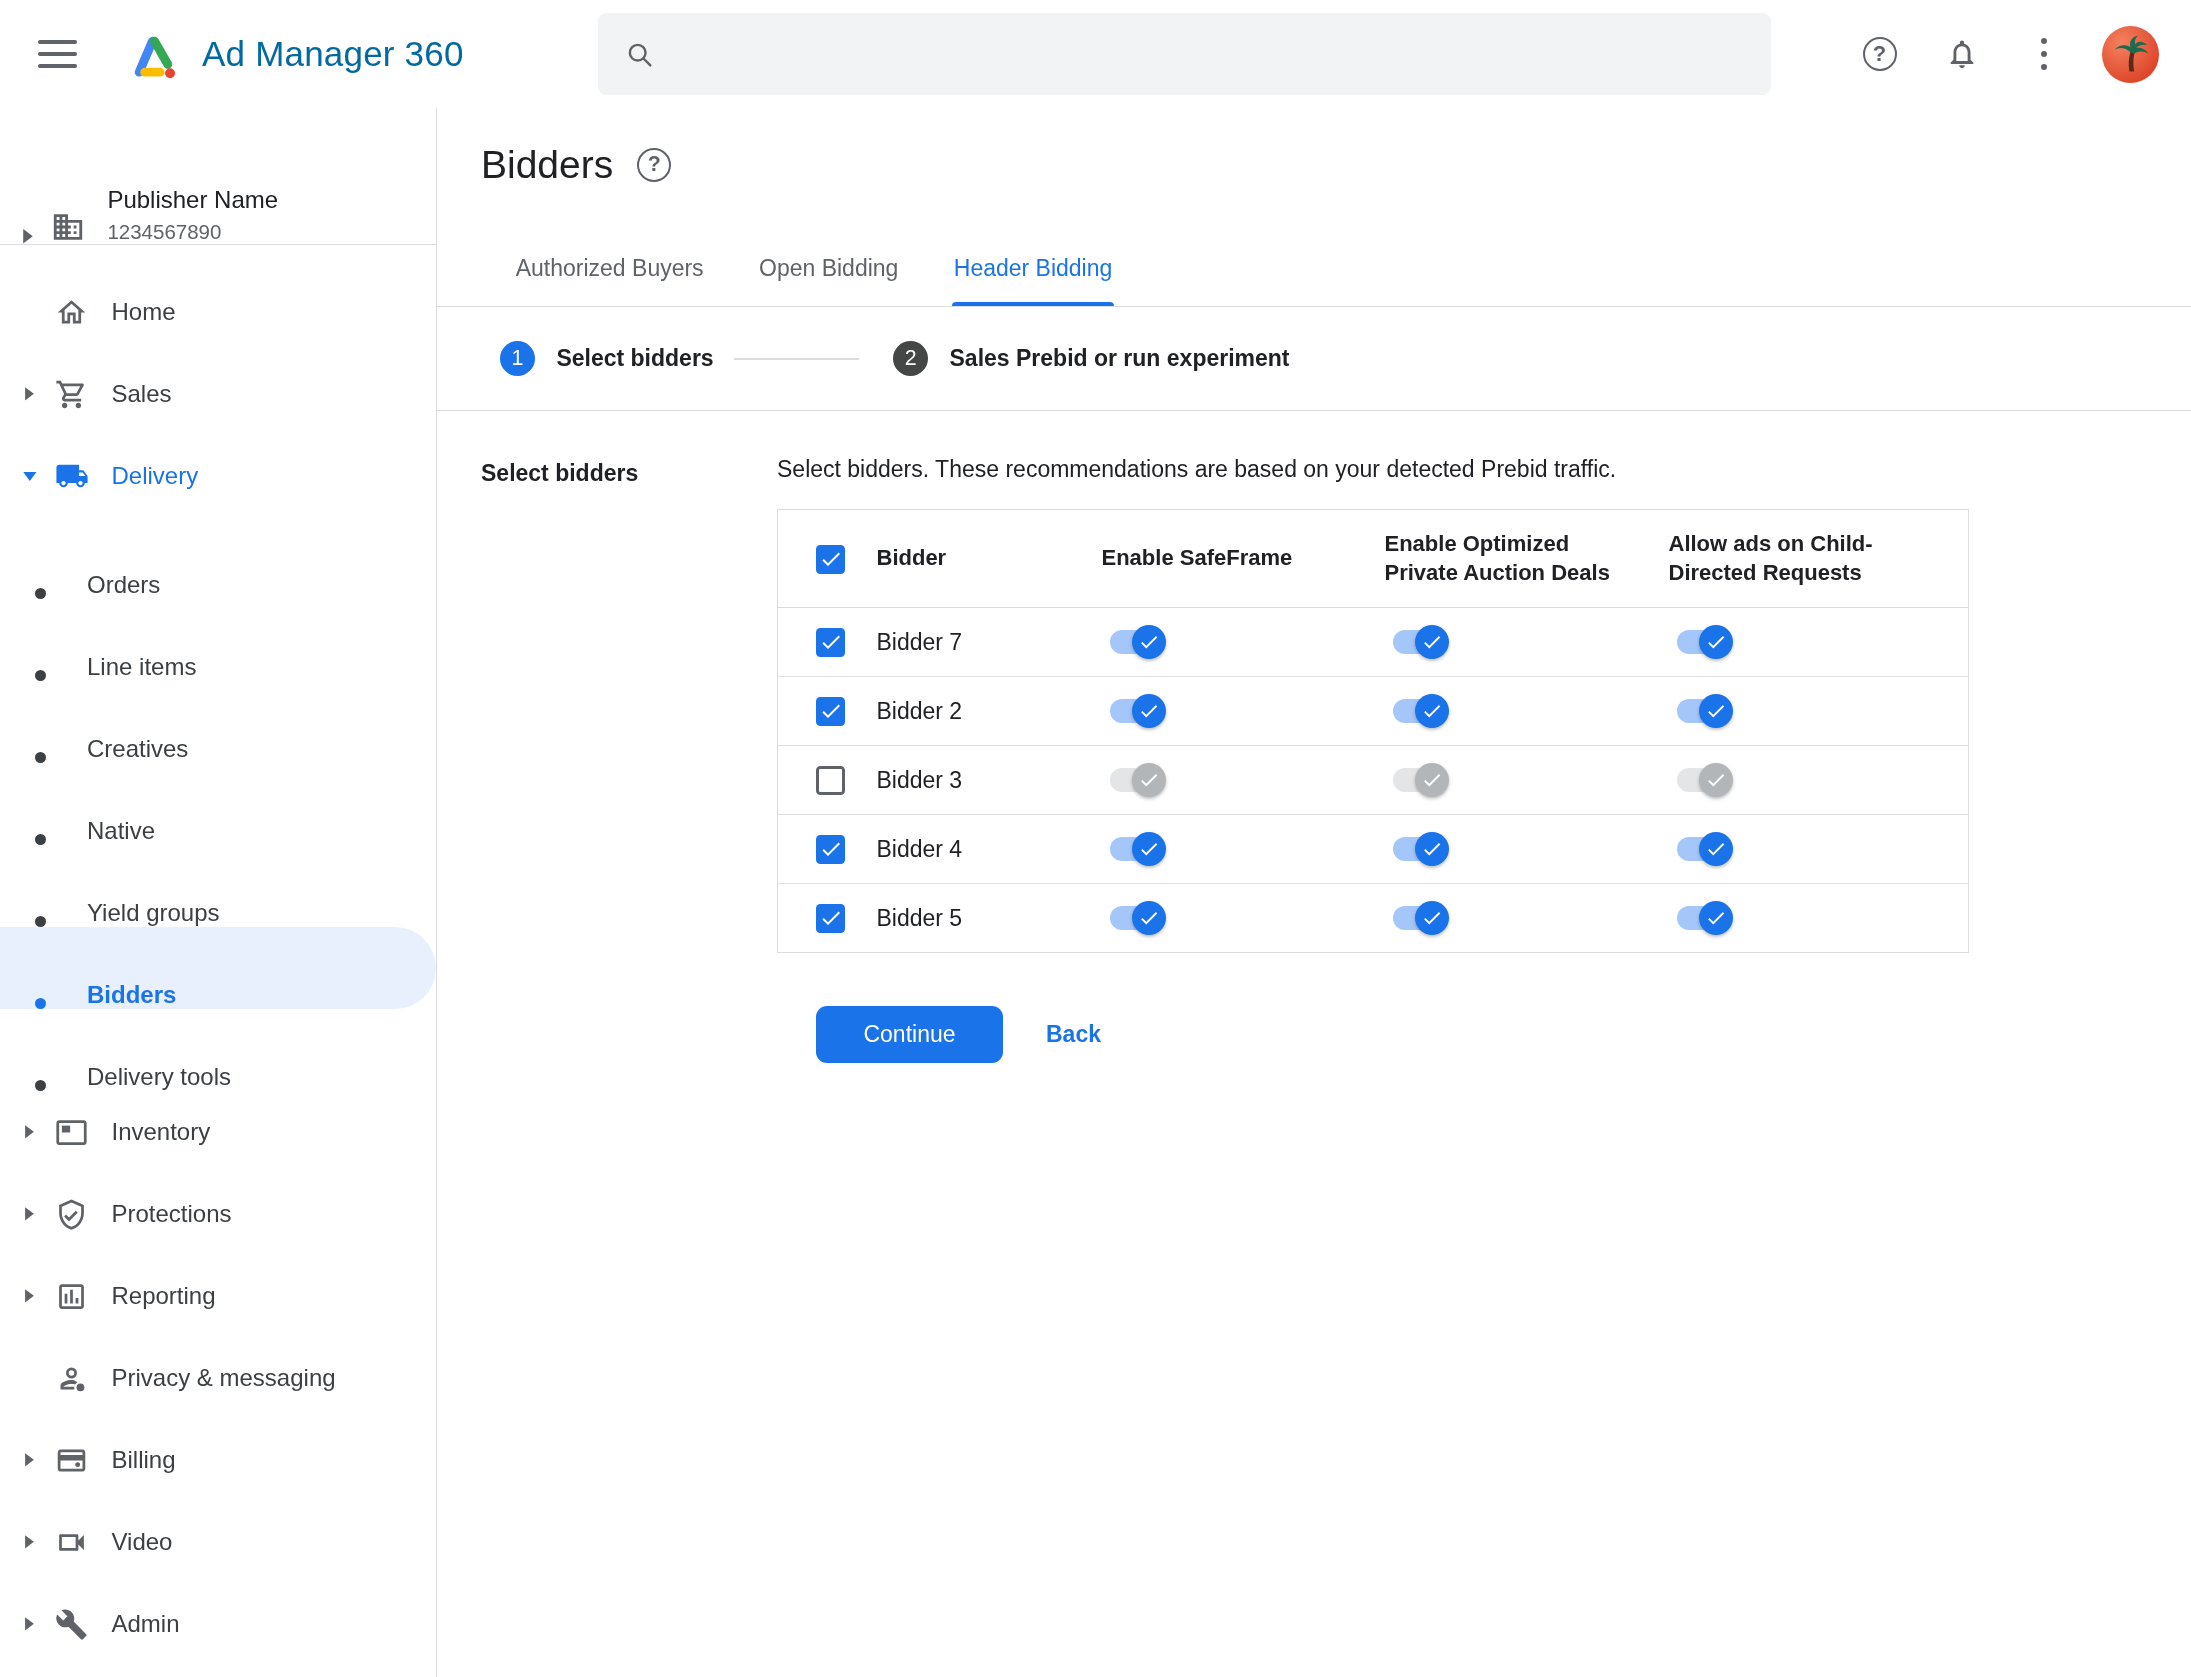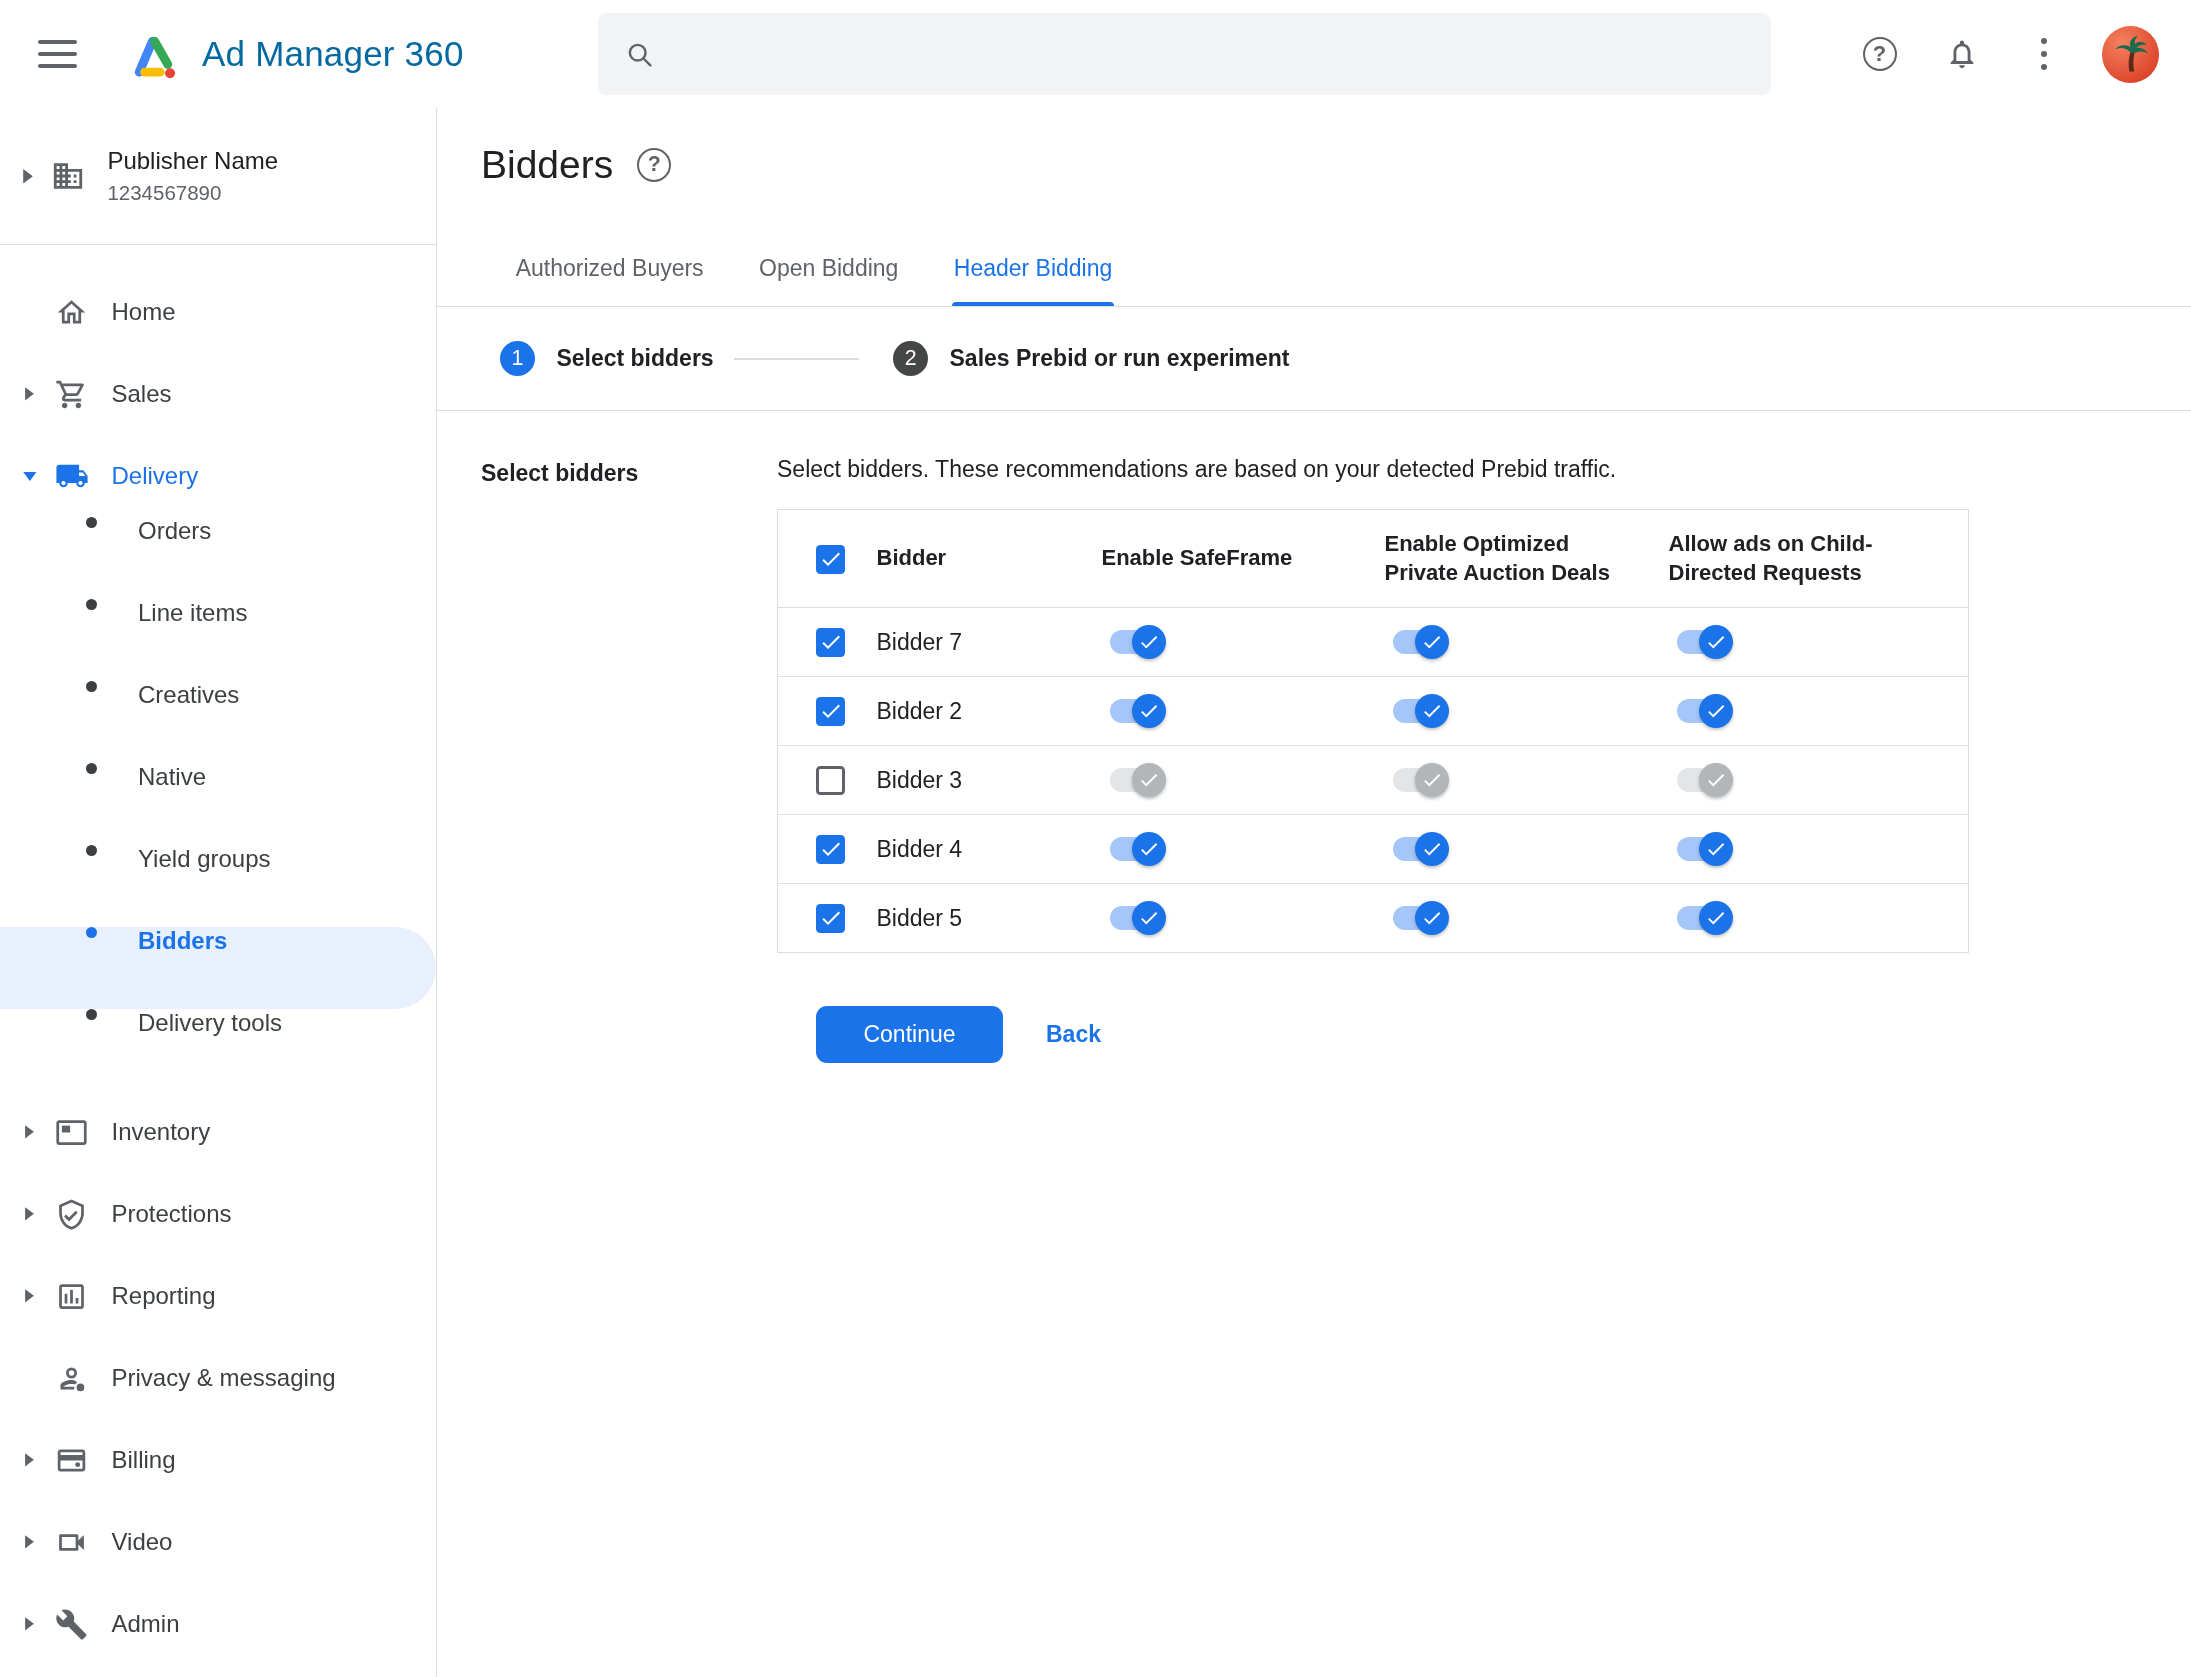--- a/index.html
+++ b/index.html
@@ -20,33 +20,33 @@
   .dots{display:flex;flex-direction:column;gap:6.8px}
   .dots i{width:6px;height:6px;border-radius:50%;background:#5f6368}
   .avatar{width:57px;height:57px;border-radius:50%;margin-left:39px;background:radial-gradient(circle at 35% 30%,#f4815f,#dd4328 78%);display:flex;align-items:center;justify-content:center;overflow:hidden;cursor:pointer}
 
   
   .layout{display:flex;height:1570px}
   .sidebar{width:437px;flex-shrink:0;border-right:0.9px solid #dadce0;overflow:hidden}
   .main{flex:1;min-width:0}
 
   
-  .publisher{height:137px;display:flex;align-items:center;border-bottom:0.9px solid #dadce0;cursor:pointer}
+  .publisher{height:137px;display:flex;align-items:flex-end;border-bottom:0.9px solid #dadce0;cursor:pointer}
   .pub-chev{margin-left:19px;width:17px;display:flex;justify-content:center}
   .pub-icon{margin-left:15.4px;display:flex}
   .pub-text{margin-left:22px}
   .pub-name{font-size:24px;color:#202124}
   .pub-id{font-size:20.5px;color:#5f6368;margin-top:6px}
   .nav{padding-top:26px}
   .nav-item{height:82px;display:flex;align-items:center;cursor:pointer}
   .chev-slot{width:29px;margin-left:15.4px;display:flex;justify-content:center;align-items:center}
   .icon-slot{width:38px;margin-left:8.6px;display:flex;justify-content:center;align-items:center}
   .nav-label{margin-left:20.5px;font-size:24px;color:#3c4043;white-space:nowrap}
   .nav-item.active-parent .nav-label{color:#1a73e8}
-  .nav-sub{height:82px;display:flex;align-items:flex-start;padding-left:86px;cursor:pointer}
+  .nav-sub{height:82px;display:flex;align-items:flex-end;padding-left:35px;cursor:pointer}
   .bullet{width:11px;height:11px;border-radius:50%;background:#3c4043;flex-shrink:0}
   .sub-label{margin-left:41px;font-size:24px;color:#3c4043;white-space:nowrap}
   .nav-sub.active{background:#e8f0fe;border-radius:0 41px 41px 0}
   .nav-sub.active .bullet{background:#1a73e8}
   .nav-sub.active .sub-label{color:#1a73e8;font-weight:700}
 
   
   .page-header{height:113px;display:flex;align-items:center;padding-left:44px;gap:24px}
   .page-title{font-size:39px;font-weight:400;color:#202124}
   .page-help{width:34px;height:34px;border:2.6px solid #5f6368;border-radius:50%;font-size:21.4px;font-weight:700;color:#5f6368;display:flex;align-items:center;justify-content:center;cursor:pointer}

